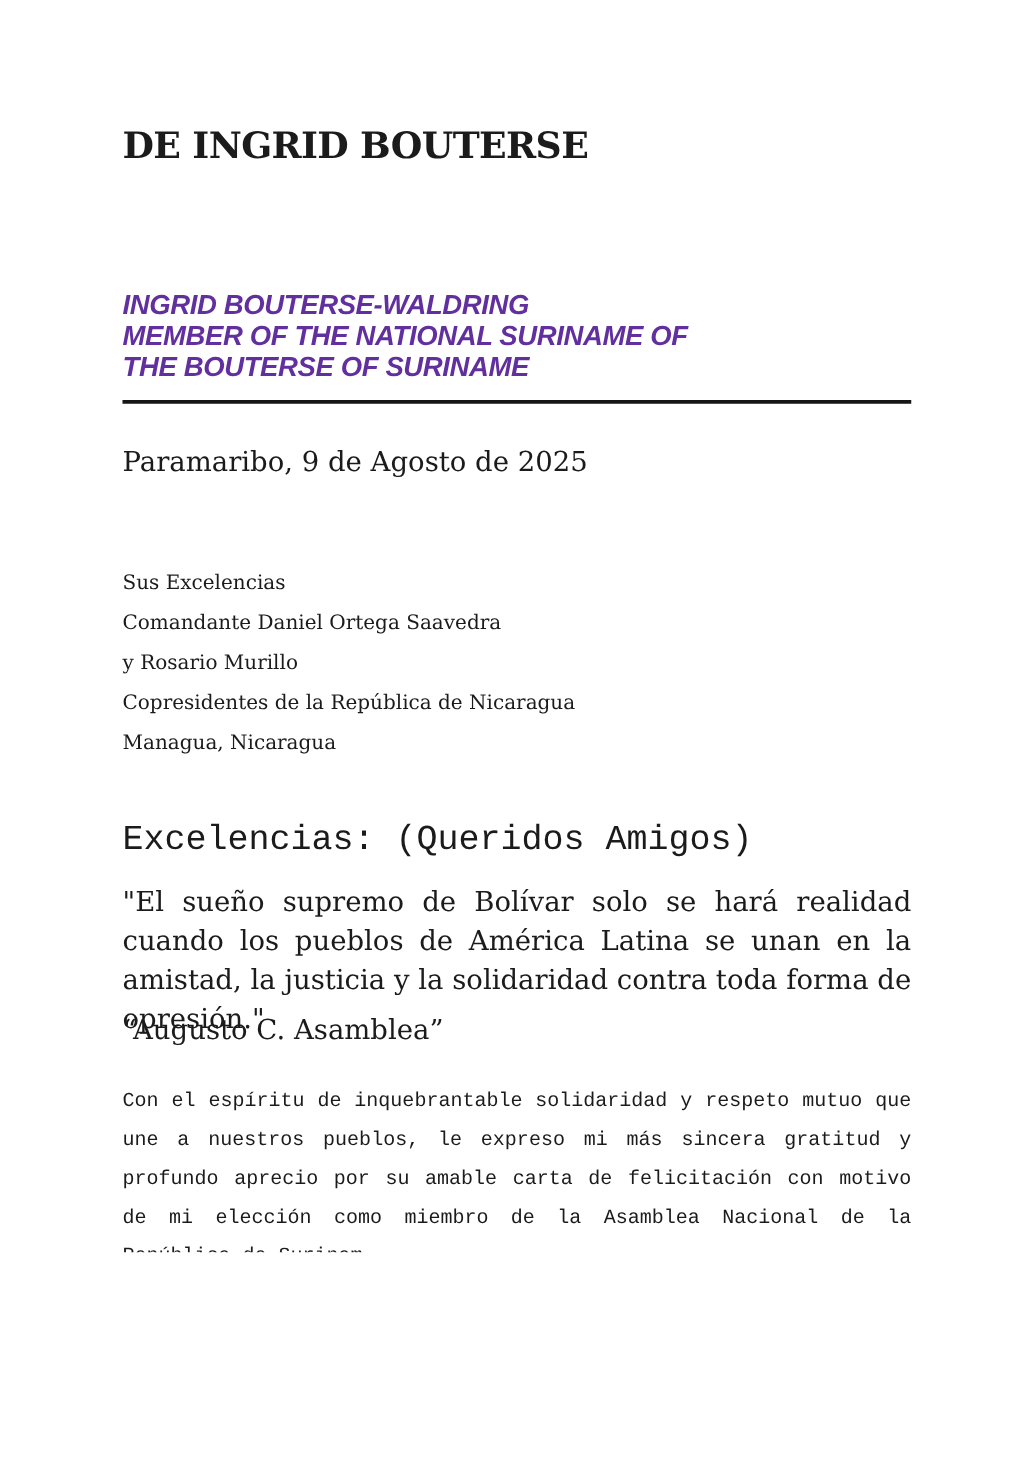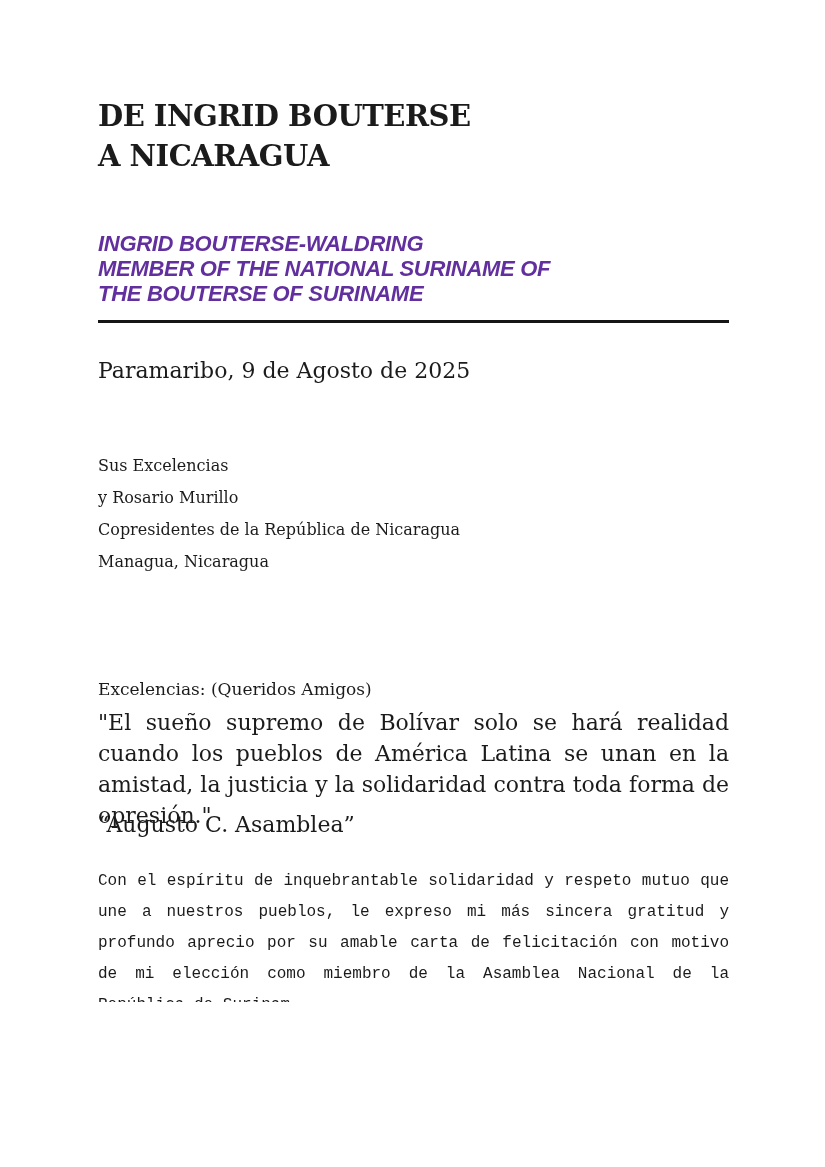--- a/index.html
+++ b/index.html
@@ -47,23 +47,24 @@
     top: 356px;
     font-size: 22px;
     line-height: 30px;
   }
   .recipient {
     top: 450px;
     font-size: 16px;
     line-height: 32px;
   }
   .salutation {
-    top: 674px;
-    font-size: 17px;
+    top: 658px;
+    font-size: 28px;
     line-height: 30px;
+    font-family: Liberation Mono, monospace;
   }
   .quote {
     top: 707px;
     font-size: 22px;
     line-height: 31px;
     text-align: justify;
   }
   .attribution {
     top: 810px;
     font-size: 22px;
@@ -77,35 +78,35 @@
     font-family: Liberation Mono, monospace;
   }
 </style>
 </head>
 <body>
 
 <div class="page">
 
   <div class="abs doc-title">
     <div>DE INGRID BOUTERSE</div>
-    <div>A NICARAGUA</div>
   </div>
 
   <div class="abs sender" style="color: rgb(98, 48, 158);">
     <div>INGRID BOUTERSE-WALDRING</div>
     <div>MEMBER OF THE NATIONAL SURINAME OF</div>
     <div>THE BOUTERSE OF SURINAME</div>
   </div>
 
   <div class="abs rule"></div>
 
   <div class="abs dateline">Paramaribo, 9 de Agosto de 2025</div>
 
   <div class="abs recipient">
     <div>Sus Excelencias</div>
+    <div>Comandante Daniel Ortega Saavedra</div>
     <div>y Rosario Murillo</div>
     <div>Copresidentes de la República de Nicaragua</div>
     <div>Managua, Nicaragua</div>
   </div>
 
   <div class="abs salutation">Excelencias: (Queridos Amigos)</div>
 
   <div class="abs quote">"El sueño supremo de Bolívar solo se hará realidad cuando los pueblos de América Latina se unan en la amistad, la justicia y la solidaridad contra toda forma de opresión."</div>
 
   <div class="abs attribution">“Augusto C. Asamblea”</div>

